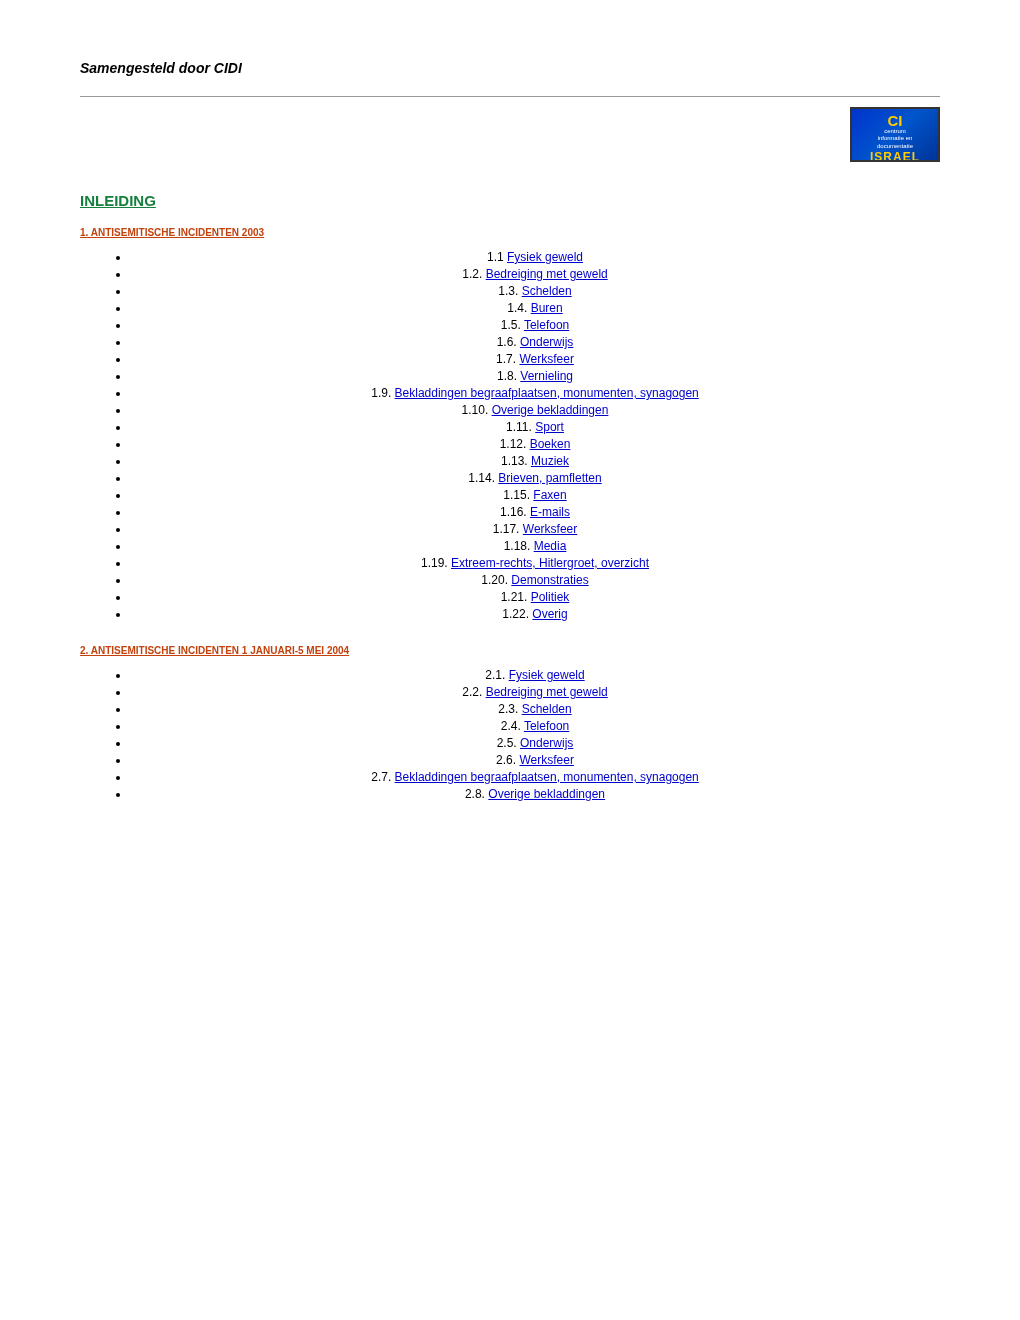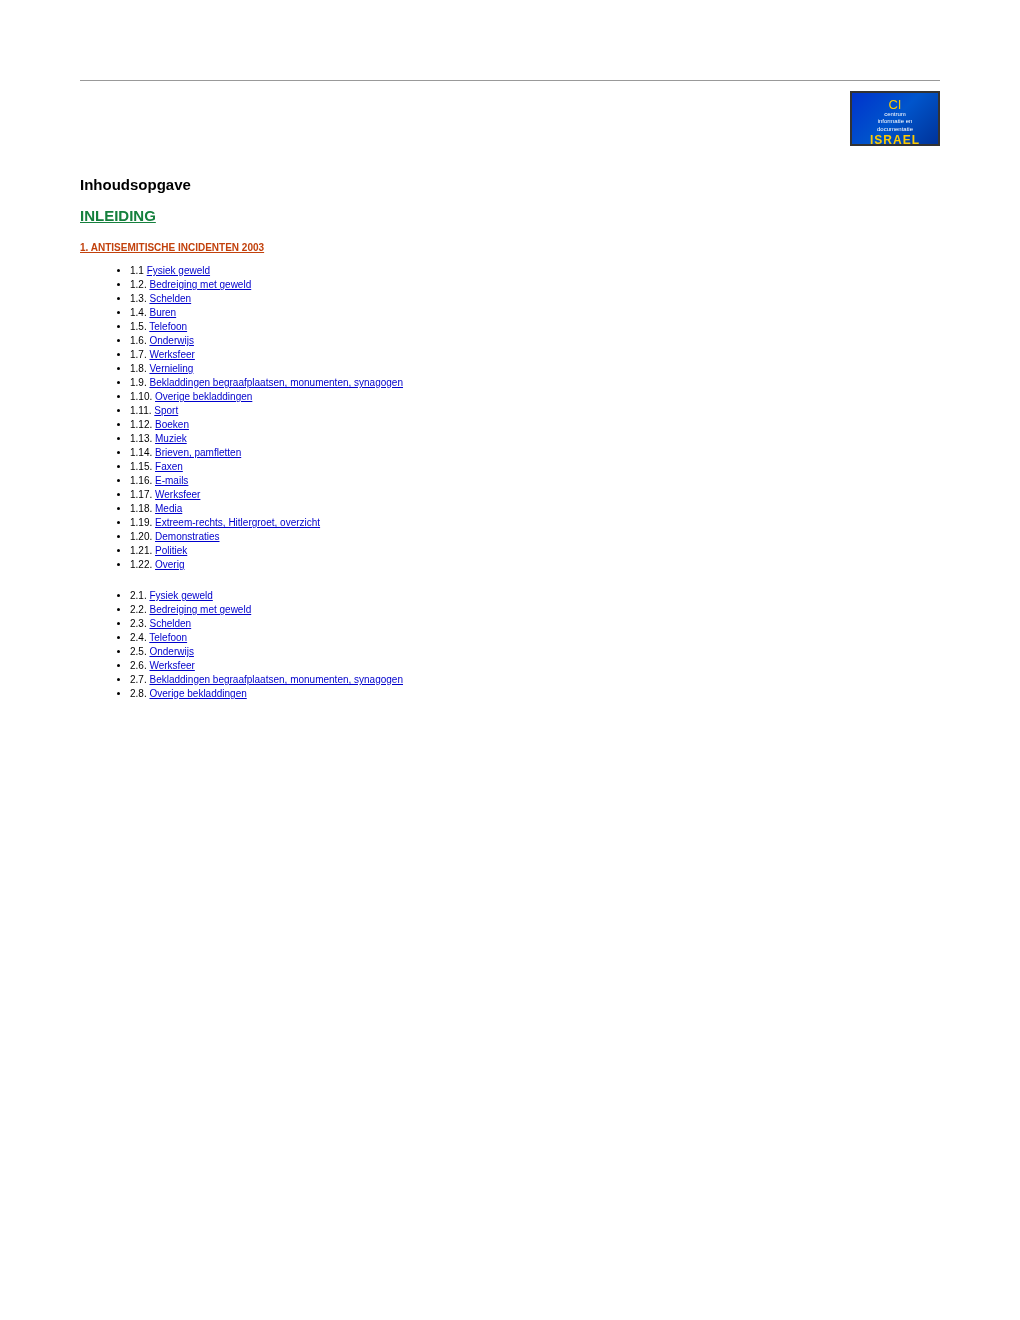--- a/index.html
+++ b/index.html
@@ -59,22 +59,22 @@
     }
 
     .logo-box-inner {
       display: flex;
       flex-direction: column;
       align-items: center;
     }
 
     .logo-ci {
       color: #ffcc00;
-      font-weight: normal;
-      font-size: 13px;
+      font-weight: bold;
+      font-size: 15px;
       line-height: 1;
       margin-top: 8px;
     }
 
     .logo-text-small {
       color: #ffffff;
       font-size: 6px;
       text-align: center;
       line-height: 1.2;
     }
@@ -103,21 +103,22 @@
     }
 
     ul.toc-list {
       list-style: disc;
       margin-left: 50px;
       margin-bottom: 20px;
     }
 
     ul.toc-list li {
       margin-bottom: 3px;
-      font-size: 10px;
+      font-size: 12px;
+      text-align: center;
     }
 
     ul.toc-list li .item-number {
       color: #000000;
       text-decoration: none;
     }
 
     ul.toc-list li a {
       color: #0000cc;
       text-decoration: underline;
@@ -135,34 +136,34 @@
       cursor: pointer;
       display: inline-block;
       margin-bottom: 14px;
       font-weight: bold;
     }
   </style>
 </head>
 <body>
 
 <div class="header-section">
+  <div class="subtitle">Samengesteld door CIDI</div>
 </div>
 
 <div class="logo-divider-row">
   <div class="logo-box">
     <div class="logo-box-inner">
       <span class="logo-ci">CI</span>
       <span class="logo-text-small">centrum<br>informatie en<br>documentatie</span>
       <span class="logo-israel">ISRAEL</span>
     </div>
   </div>
 </div>
 
 <div>
-  <div class="toc-heading">Inhoudsopgave</div>
 
   
   <a class="inleiding-link">INLEIDING</a>
 
   
   <div class="section-gap">
     <a class="toc-link-major">1. ANTISEMITISCHE INCIDENTEN 2003</a>
     <ul class="toc-list" id="section1-list">
     <li><span class="item-number">1.1 </span><a href="#">Fysiek geweld</a></li>
         <li><span class="item-number">1.2. </span><a href="#">Bedreiging met geweld</a></li>
@@ -184,20 +185,21 @@
         <li><span class="item-number">1.18. </span><a href="#">Media</a></li>
         <li><span class="item-number">1.19. </span><a href="#">Extreem-rechts, Hitlergroet, overzicht</a></li>
         <li><span class="item-number">1.20. </span><a href="#">Demonstraties</a></li>
         <li><span class="item-number">1.21. </span><a href="#">Politiek</a></li>
         <li><span class="item-number">1.22. </span><a href="#">Overig</a></li>
       </ul>
   </div>
 
   
   <div class="section-gap">
+    <a class="toc-link-major">2. ANTISEMITISCHE INCIDENTEN 1 JANUARI-5 MEI 2004</a>
     <ul class="toc-list" id="section2-list">
     <li><span class="item-number">2.1. </span><a href="#">Fysiek geweld</a></li>
         <li><span class="item-number">2.2. </span><a href="#">Bedreiging met geweld</a></li>
         <li><span class="item-number">2.3. </span><a href="#">Schelden</a></li>
         <li><span class="item-number">2.4. </span><a href="#">Telefoon</a></li>
         <li><span class="item-number">2.5. </span><a href="#">Onderwijs</a></li>
         <li><span class="item-number">2.6. </span><a href="#">Werksfeer</a></li>
         <li><span class="item-number">2.7. </span><a href="#">Bekladdingen begraafplaatsen, monumenten, synagogen</a></li>
         <li><span class="item-number">2.8. </span><a href="#">Overige bekladdingen</a></li>
       </ul>

